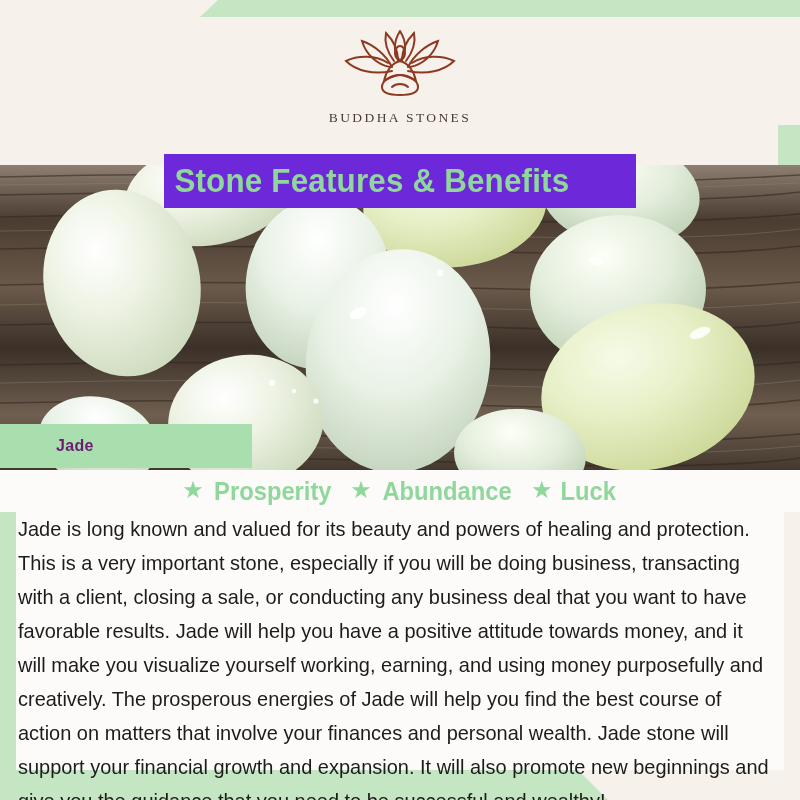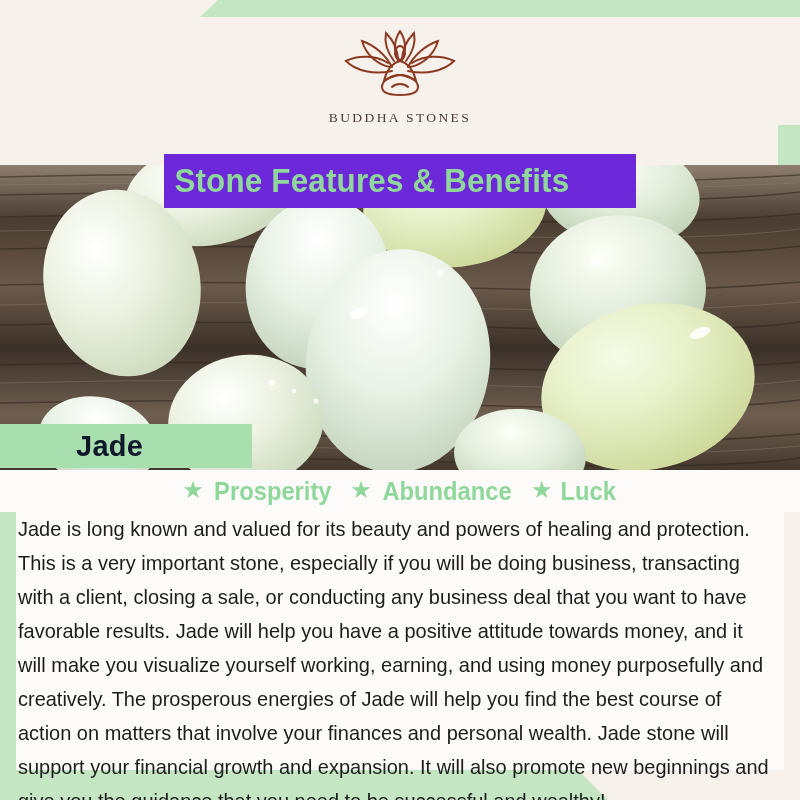--- a/index.html
+++ b/index.html
@@ -78,25 +78,25 @@
   .photo svg{display:block;width:800px;height:305px;}
 
   
   .stone-chip{
     position:absolute;left:0;top:424px;width:252px;height:44px;
     background:#a9dfaf;
     display:flex;align-items:center;
     z-index:6;
   }
   .stone-chip-label{
-    margin-left:76px;
+    margin-left:56px;
     font-family:"Liberation Sans",sans-serif;
     font-weight:bold;
-    font-size:29px;
-    color:#0f172a;
+    font-size:16px;
+    color:#701a75;
     letter-spacing:0.3px;
   }
 
   
   .benefits{
     position:absolute;left:0;top:470px;width:800px;height:42px;
     background:#fdfbf9;
     display:flex;align-items:center;justify-content:center;
     gap:16px;
     z-index:4;

